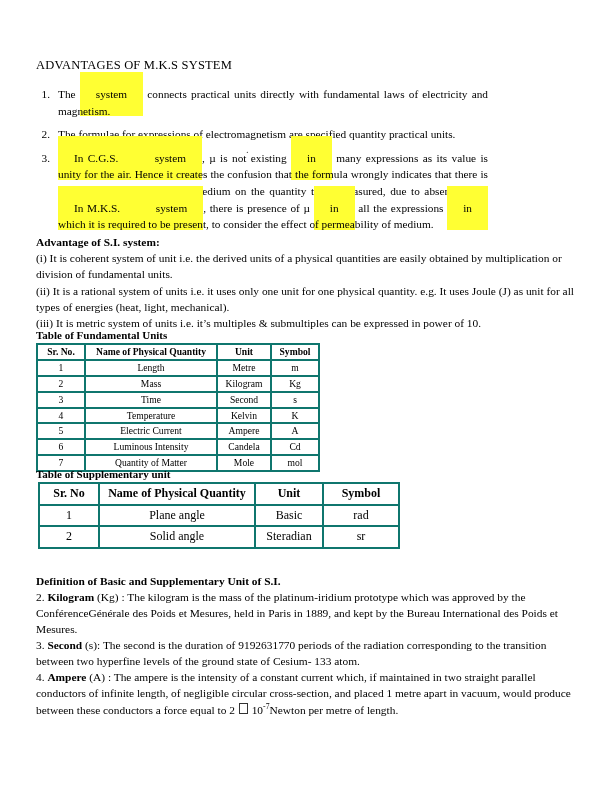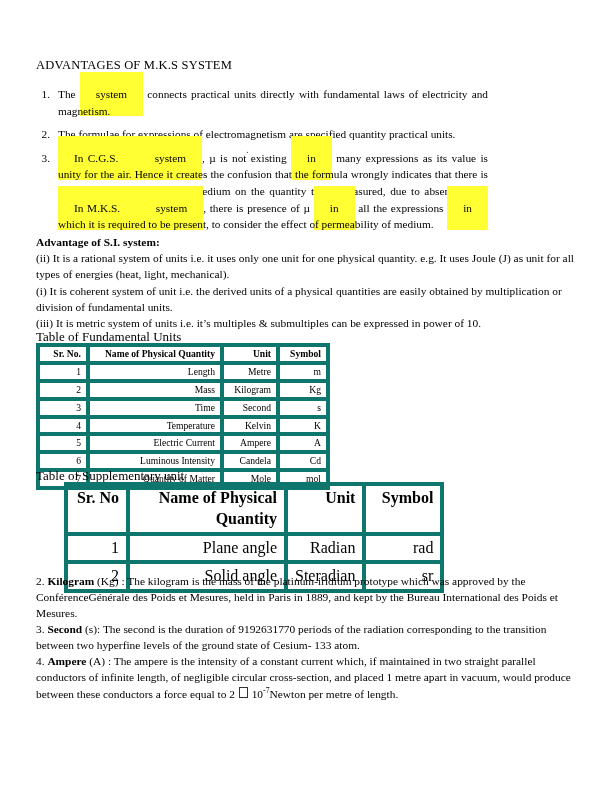--- a/index.html
+++ b/index.html
@@ -84,35 +84,35 @@
   .si-block .bold-head {
     font-weight: bold;
   }
   .si-block p {
     margin: 0;
   }
 
   
   .cap {
     position: absolute;
-    font-weight: normal;
-    font-size: 13px;
+    font-weight: bold;
+    font-size: 11px;
   }
   #cap-fund { left: 36px; top: 329px; }
   #cap-supp { left: 36px; top: 468px; }
 
   
   table {
     border-collapse: collapse;
     position: absolute;
   }
   table td, table th {
-    border: 4px solid #0f766e;
+    border: 2px solid #0f766e;
     padding: 1px 5px;
-    text-align: right;
+    text-align: center;
     vertical-align: top;
     font-weight: normal;
   }
   
   #tbl-fundamental {
     left: 36px;
     top: 343px;
     font-size: 9.6px;
     line-height: 1.24;
   }
@@ -121,23 +121,23 @@
   #tbl-fundamental th:nth-child(1) { width: 36px; }
   #tbl-fundamental td:nth-child(2),
   #tbl-fundamental th:nth-child(2) { width: 120px; }
   #tbl-fundamental td:nth-child(3),
   #tbl-fundamental th:nth-child(3) { width: 42px; }
   #tbl-fundamental td:nth-child(4),
   #tbl-fundamental th:nth-child(4) { width: 36px; }
 
   
   #tbl-supplementary {
-    left: 64px;
+    left: 38px;
     top: 482px;
-    font-size: 16px;
+    font-size: 12px;
     line-height: 1.3;
   }
   #tbl-supplementary th { font-weight: bold; }
   #tbl-supplementary td, #tbl-supplementary th { padding: 2px 7px; }
   #tbl-supplementary td:nth-child(1),
   #tbl-supplementary th:nth-child(1) { width: 44px; }
   #tbl-supplementary td:nth-child(2),
   #tbl-supplementary th:nth-child(2) { width: 140px; }
   #tbl-supplementary td:nth-child(3),
   #tbl-supplementary th:nth-child(3) { width: 52px; }
@@ -185,22 +185,22 @@
       <div class="num-item">
         <div class="num-marker">3.</div>
         <div class="num-body"><mark class="hl">In C.G.S. </mark><mark class="hl">system</mark><span>, µ is not existing </span><mark class="hl">in</mark><span> many expressions as its value is unity for the air. Hence it creates the confusion that the formula wrongly indicates that there is no effect of permeability of medium on the quantity to be measured, due to absence of µ. </span><mark class="hl">In M.K.S. </mark><mark class="hl">system</mark><span>, there is presence of µ </span><mark class="hl">in</mark><span> all the expressions </span><mark class="hl">in</mark><span> which it is required to be present, to consider the effect of permeability of medium.</span></div>
       </div>
     </div>
 
   <div class="stray-dot">.</div>
 
   <div class="si-block">
     <p class="bold-head">Advantage of S.I. system:</p>
+    <p>(i) It is coherent system of unit i.e. the derived units of a physical quantities are easily obtained by multiplication or division of fundamental units.</p>
     <p>(ii) It is a rational system of units i.e. it uses only one unit for one physical quantity. e.g. It uses Joule (J) as unit for all types of energies (heat, light, mechanical).</p>
-    <p>(i) It is coherent system of unit i.e. the derived units of a physical quantities are easily obtained by multiplication or division of fundamental units.</p>
     <p>(iii) It is metric system of units i.e. it’s multiples &amp; submultiples can be expressed in power of 10.</p>
   </div>
 
   <div class="cap" id="cap-fund">Table of Fundamental Units</div>
 
   <table id="tbl-fundamental">
     <thead>
       <tr>
         <th>Sr. No.</th>
         <th>Name of Physical Quantity</th>
@@ -262,33 +262,34 @@
         <th>Sr. No</th>
         <th>Name of Physical Quantity</th>
         <th>Unit</th>
         <th>Symbol</th>
       </tr>
     </thead>
     <tbody id="tbody-supplementary">
         <tr>
           <td>1</td>
           <td>Plane angle</td>
-          <td>Radian</td>
+          <td>Basic</td>
           <td>rad</td>
         </tr>
         <tr>
           <td>2</td>
           <td>Solid angle</td>
           <td>Steradian</td>
           <td>sr</td>
         </tr>
       </tbody>
   </table>
 
   <div class="def-block">
+    <p class="def-head">Definition of Basic and Supplementary Unit of S.I.</p>
     <div id="def-items">
         <p><span>2. </span><span class="def-term">Kilogram</span><span> (Kg) : The kilogram is the mass of the platinum-iridium prototype which was approved by the ConférenceGénérale des Poids et Mesures, held in Paris in 1889, and kept by the Bureau International des Poids et Mesures.</span></p>
         <p><span>3. </span><span class="def-term">Second</span><span> (s): The second is the duration of 9192631770 periods of the radiation corresponding to the transition between two hyperfine levels of the ground state of Cesium- 133 atom.</span></p>
         <p><span>4. </span><span class="def-term">Ampere</span><span> (A) : The ampere is the intensity of a constant current which, if maintained in two straight parallel conductors of infinite length, of negligible circular cross-section, and placed 1 metre apart in vacuum, would produce between these conductors a force equal to 2 </span><span class="tofu"></span><span> 10</span><sup class="exp">-7</sup><span>Newton per metre of length.</span></p>
       </div>
   </div>
 
 </div>
 
 </body></html>

